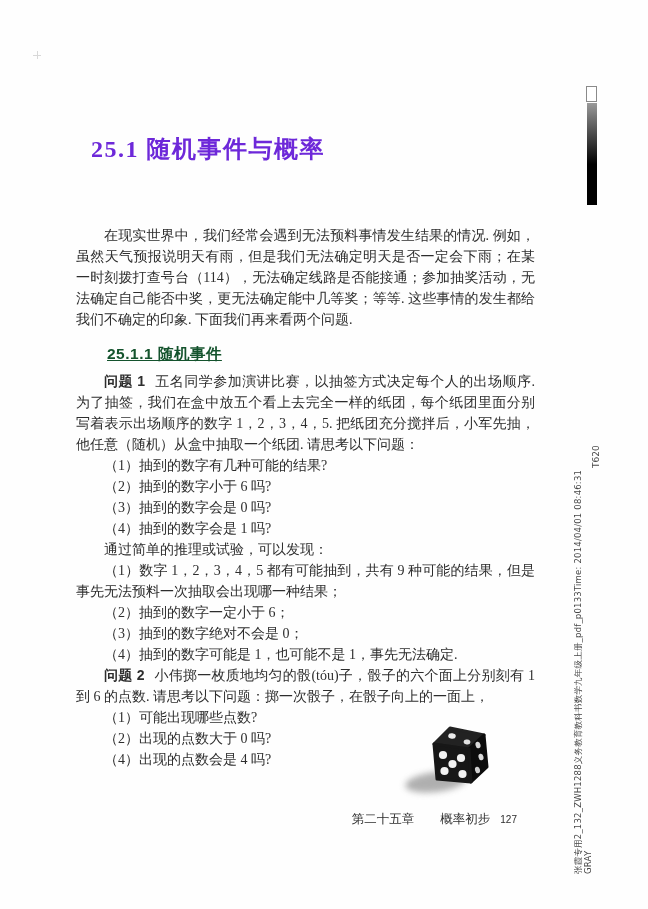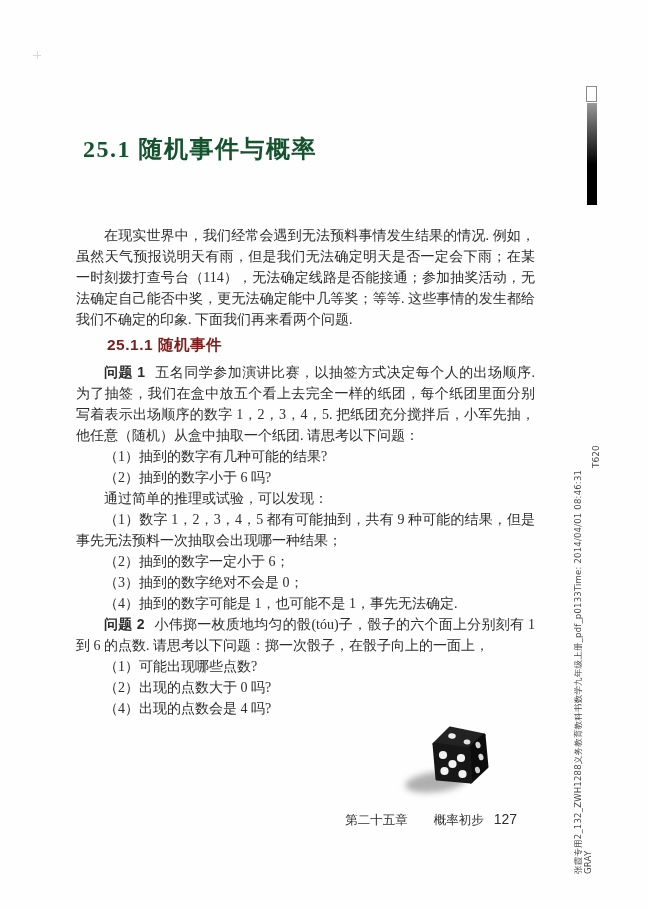--- a/index.html
+++ b/index.html
@@ -2,46 +2,46 @@
 <html><head>
 <meta charset="utf-8">
 <style>
   html,body{margin:0;padding:0;background:#e9e9e9;}
   #screenshot{
     position:relative;width:648px;height:909px;background:#fefefe;
     overflow:hidden;font-family:"Liberation Serif",serif;color:#2d2d2d;
   }
   
   .doc-title{
-    position:absolute;left:83px;top:133px;font-size:24px;font-weight:700;
-    letter-spacing:1.5px;color:#14532d;font-family:"Liberation Serif",serif;
+    position:absolute;left:91px;top:133px;font-size:24px;font-weight:700;
+    letter-spacing:1.5px;color:#6d28d9;font-family:"Liberation Serif",serif;
   }
   
   .content{
     position:absolute;left:76px;top:225px;width:459px;
     font-size:14px;line-height:21px;text-align:justify;color:#2d2d2d;
   }
   .para{margin:0;text-indent:2em;}
   .q-line{margin:0;text-indent:2em;}
   .sub-heading{
-    font-size:15.5px;font-weight:700;margin:4px 0 7px 0;color:#7f1d1d;
-    font-family:"Liberation Sans",sans-serif;letter-spacing:0.5px;text-indent:2em;
+    font-size:15.5px;font-weight:700;margin:13px 0 7px 0;color:#14532d;
+    font-family:"Liberation Sans",sans-serif;letter-spacing:0.5px;text-indent:2em;text-decoration:underline;
   }
   .blabel{font-weight:700;font-family:"Liberation Sans",sans-serif;margin-right:0.7em;}
   .p2-gap{margin-top:0;}
   
   .dice-figure{position:absolute;left:398px;top:718px;width:112px;height:84px;}
   
   .footer{
     position:absolute;left:80px;top:811px;width:437px;text-align:right;
     font-size:12.5px;color:#2d2d2d;
   }
   .footer .sec{margin-left:26px;}
   .footer .pageno{
-    margin-left:10px;font-family:"Liberation Sans",sans-serif;font-size:14px;
+    margin-left:10px;font-family:"Liberation Sans",sans-serif;font-size:10px;
   }
   
   .calib-box{
     position:absolute;left:586px;top:86px;width:9px;height:14px;
     border:1.5px solid #8a8a8a;background:#fff;
   }
   .calib-bar{
     position:absolute;left:587px;top:103px;width:10px;height:102px;
     background:linear-gradient(#9a9a9a,#6a6a6a 18%,#2e2e2e 42%,#000 60%,#000);
   }
@@ -77,20 +77,22 @@
   <div class="content">
 
     <p class="para">在现实世界中，我们经常会遇到无法预料事情发生结果的情况. 例如，虽然天气预报说明天有雨，但是我们无法确定明天是否一定会下雨；在某一时刻拨打查号台（114），无法确定线路是否能接通；参加抽奖活动，无法确定自己能否中奖，更无法确定能中几等奖；等等. 这些事情的发生都给我们不确定的印象. 下面我们再来看两个问题.</p>
 
     <div class="sub-heading">25.1.1  随机事件</div>
 
     <p class="para"><span class="blabel">问题 1</span><span>五名同学参加演讲比赛，以抽签方式决定每个人的出场顺序. 为了抽签，我们在盒中放五个看上去完全一样的纸团，每个纸团里面分别写着表示出场顺序的数字 1，2，3，4，5. 把纸团充分搅拌后，小军先抽，他任意（随机）从盒中抽取一个纸团. 请思考以下问题：</span></p>
 
     <p class="q-line">（1）抽到的数字有几种可能的结果?</p>
     <p class="q-line">（2）抽到的数字小于 6 吗?</p>
+    <p class="q-line">（3）抽到的数字会是 0 吗?</p>
+    <p class="q-line">（4）抽到的数字会是 1 吗?</p>
 
     <p class="q-line">通过简单的推理或试验，可以发现：</p>
     <p class="para">（1）数字 1，2，3，4，5 都有可能抽到，共有 9 种可能的结果，但是事先无法预料一次抽取会出现哪一种结果；</p>
     <p class="q-line">（2）抽到的数字一定小于 6；</p>
     <p class="q-line">（3）抽到的数字绝对不会是 0；</p>
     <p class="q-line">（4）抽到的数字可能是 1，也可能不是 1，事先无法确定.</p>
 
     <p class="para p2-gap"><span class="blabel">问题 2</span><span>小伟掷一枚质地均匀的骰(tóu)子，骰子的六个面上分别刻有 1 到 6 的点数. 请思考以下问题：掷一次骰子，在骰子向上的一面上，</span></p>
 
     <p class="q-line">（1）可能出现哪些点数?</p>

